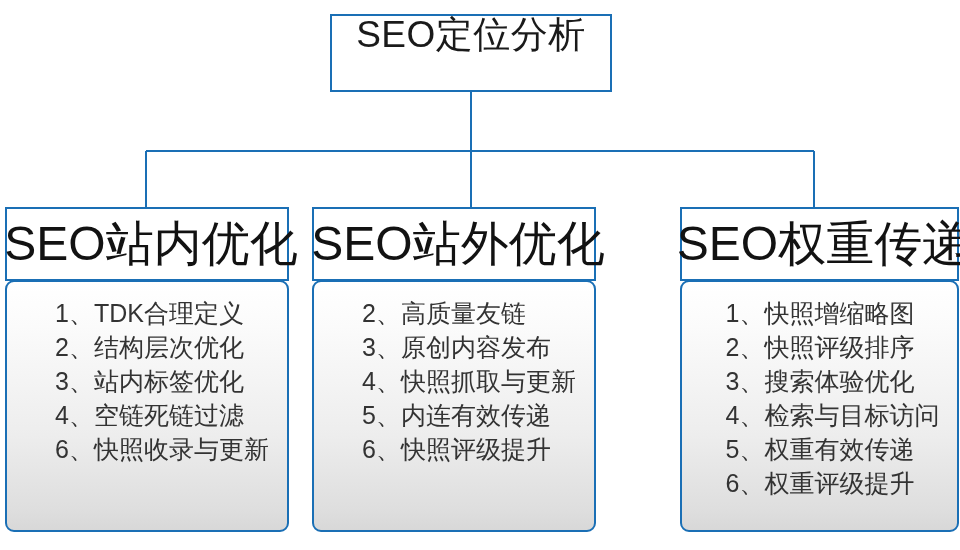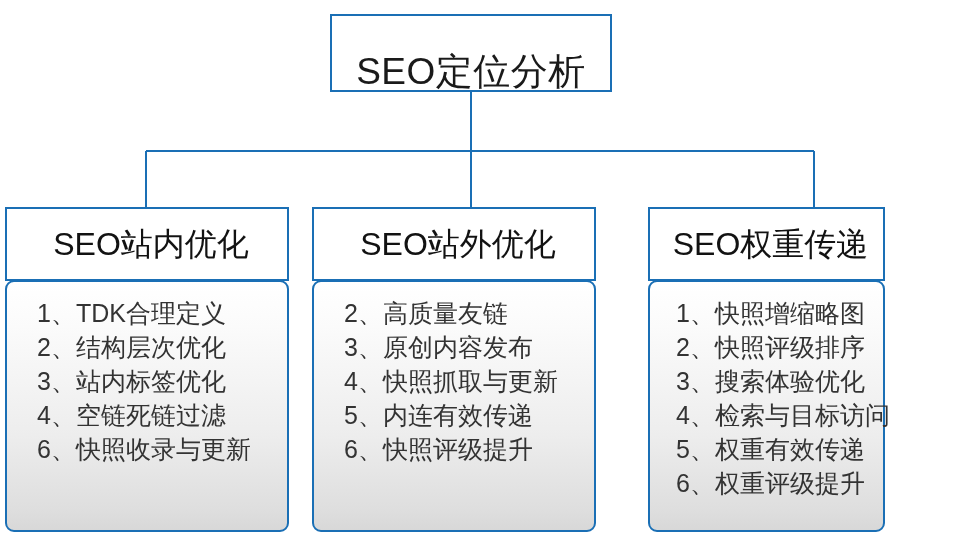--- a/index.html
+++ b/index.html
@@ -20,21 +20,21 @@
   .root-box {
     position: absolute;
     left: 330px;
     top: 14px;
     width: 282px;
     height: 78px;
     box-sizing: border-box;
     border: 2px solid #1a6fb5;
     background: #ffffff;
     display: flex;
-    align-items: flex-end;
+    align-items: flex-start;
     justify-content: center;
   }
   .root-label {
     font-size: 37px;
     line-height: 1;
     color: #1a1a1a;
     letter-spacing: 0.5px;
     white-space: nowrap;
   }
 
@@ -48,52 +48,52 @@
     pointer-events: none;
   }
 
   
   .column {
     position: absolute;
     top: 207px;
   }
   .col-1 { left: 5px;   width: 284px; }
   .col-2 { left: 312px; width: 284px; }
-  .col-3 { left: 648px; width: 237px; }
+  .col-3 { left: 680px; width: 279px; }
 
   .col-header {
     box-sizing: border-box;
     height: 74px;
     border: 2px solid #1a6fb5;
     background: #ffffff;
     display: flex;
     align-items: center;
     justify-content: center;
     position: relative;
     z-index: 2;
   }
   .col-header-label {
-    font-size: 32px;
+    font-size: 48px;
     line-height: 1;
     color: #121212;
     white-space: nowrap;
     margin-left: 8px;
   }
 
   .col-body {
     box-sizing: border-box;
     margin-top: -1px;
     height: 252px;
     border: 2px solid #1a6fb5;
     border-radius: 9px;
     background: linear-gradient(to bottom, #ffffff 0%, #fbfbfb 18%, #ededed 62%, #dedede 92%, #d8d8d8 100%);
     padding: 14px 0 0 0;
     display: flex;
     flex-direction: column;
-    align-items: flex-start;
+    align-items: center;
   }
   .col-body-inner {
     padding-left: 30px;
   }
   .col-3 .col-body-inner { padding-left: 26px; }
 
   .list-item {
     font-size: 25px;
     line-height: 34px;
     color: #333333;

